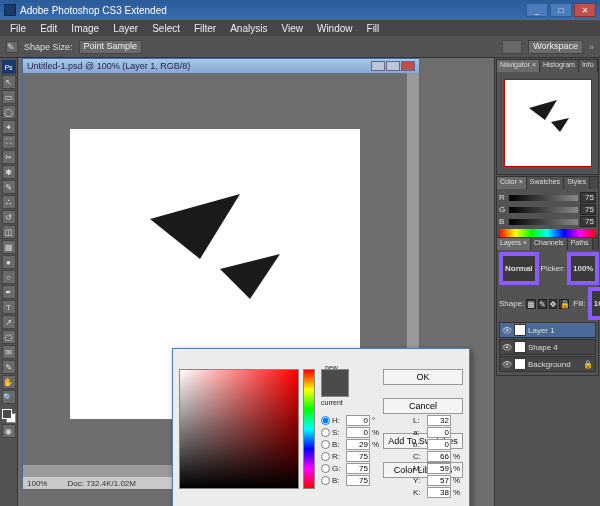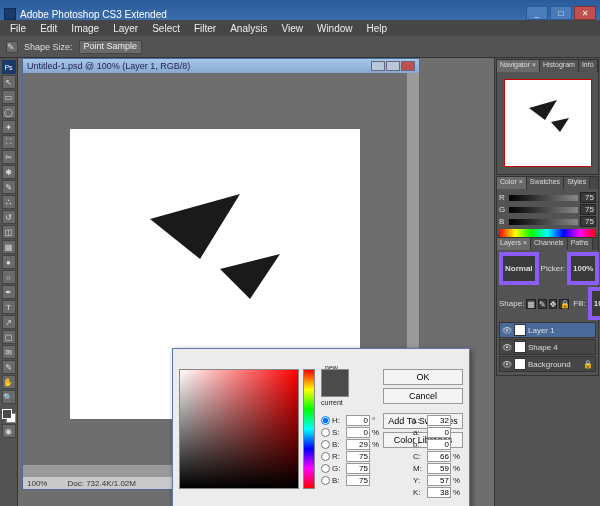--- a/index.html
+++ b/index.html
@@ -1,19 +1,19 @@
 <!DOCTYPE html>
 <html><head>
 <meta charset="utf-8">
 <style>
   * { box-sizing: border-box; margin: 0; padding: 0; font-family: Tahoma, Arial, sans-serif; }
   body { width: 600px; height: 506px; overflow: hidden; background: #b8d0e8; position: relative; }
 
   
-  .titlebar { height: 20px; background: linear-gradient(#2a5b9a,#3a6baa); color: #fff; display: flex; align-items: flex-end; padding: 0 4px; font-size: 10px; }
+  .titlebar { height: 20px; background: linear-gradient(#2a5b9a,#3a6baa); color: #fff; display: flex; align-items: center; padding: 0 4px; font-size: 10px; }
   .titlebar .spacer { flex: 1; }
   .titlebar .winbtn { width: 22px; height: 14px; background: #4a7bba; margin-left: 2px; border: 1px solid #2a5b9a; display: flex; align-items: center; justify-content: center; font-size: 8px; color:#fff;}
   .titlebar .winbtn.close { background: #c0504d; border-color:#8a302d;}
 
   
   .menubar { height: 16px; background: #464646; color: #eee; display: flex; align-items: center; padding: 0 4px; font-size: 10px; gap: 2px; }
   .menubar span { padding: 1px 6px; }
   .opt-row { height: 22px; background: #535353; display: flex; align-items: center; padding: 0 6px; font-size: 9px; color: #ddd; gap: 6px; border-bottom:1px solid #333; }
   .opt-row .ws { margin-left: auto; display:flex; gap:6px; align-items:center;}
   .opt-row select, .opt-row .dd { height: 14px; font-size: 9px; background:#6a6a6a; color:#eee; border:1px solid #444; padding:0 4px;}
@@ -68,21 +68,21 @@
   .cp-title .cbtn.cl{background:#c05050;color:#fff;}
   .cp-body { position:absolute; top:16px; left:0; right:0; bottom:0; padding:4px;}
   .cp-field { position:absolute; left:6px; top:4px; width:120px; height:120px; background: linear-gradient(to top, #000, transparent), linear-gradient(to right, #fff, #f00); border:1px solid #888;}
   .cp-hue { position:absolute; left:130px; top:4px; width:12px; height:120px; background: linear-gradient(#f00,#ff0,#0f0,#0ff,#00f,#f0f,#f00); border:1px solid #888;}
   .cp-swnew { position:absolute; left:148px; top:4px; width:28px; height:28px; border:1px solid #888;}
   .cp-swnew .half{width:100%;height:50%;}
   .cp-swnew .half.new{background:#4b4b4b;}
   .cp-swnew .half.cur{background:#4b4b4b;}
   .cp-label-new { position:absolute; left:152px; top:-1px; font-size:7px;}
   .cp-label-cur { position:absolute; left:148px; top:34px; font-size:7px;}
-  .cp-btns { position:absolute; right:6px; top:4px; width:80px; display:flex; flex-direction:column; gap:3px;}
+  .cp-btns { position:absolute; right:6px; top:4px; width:80px; display:flex; flex-direction:column; gap:13px;}
   .cp-btns button { height:16px; font-size:9px; background:#f4f4f4; border:1px solid #999;}
   .cp-inputs { position:absolute; left:148px; top:50px; right:6px; bottom:20px; font-size:8px;}
   .cp-inputs .col { position:absolute; top:0; display:flex; flex-direction:column; gap:1px;}
   .cp-inputs .col.l{left:0;}
   .cp-inputs .col.r{right:0;}
   .irow { display:flex; align-items:center; gap:2px;}
   .irow input[type=text]{width:24px;height:11px;font-size:8px;border:1px solid #999;padding:0 1px;text-align:right;}
   .irow input[type=radio]{width:9px;height:9px;}
   .irow .lab{width:12px;}
   .irow .unit{width:10px;}
@@ -102,27 +102,32 @@
 <div class="menubar">
   <span>File</span>
   <span>Edit</span>
   <span>Image</span>
   <span>Layer</span>
   <span>Select</span>
   <span>Filter</span>
   <span>Analysis</span>
   <span>View</span>
   <span>Window</span>
-  <span>Help</span>
+  <span>Fill</span>
 </div>
 
 <div class="opt-row">
   <span style="width:12px;height:12px;background:#6a6a6a;border:1px solid #444;">✎</span>
   <span>Shape Size:</span>
   <span class="dd">Point Sample</span>
+  <div class="ws">
+    <span style="width:20px;height:14px;background:#6a6a6a;border:1px solid #444;"></span>
+    <span class="dd">Workspace</span>
+    <span style="color:#aaa;">»</span>
+  </div>
 </div>
 
 <div class="main">
 
   <div class="toolbox">
     <span style="width:14px;height:14px;background:#1a3a6a;color:#fff;font-size:7px;display:flex;align-items:center;justify-content:center;">Ps</span>
     <span class="t">↖</span>
     <span class="t">▭</span>
     <span class="t">◯</span>
     <span class="t">✦</span>

